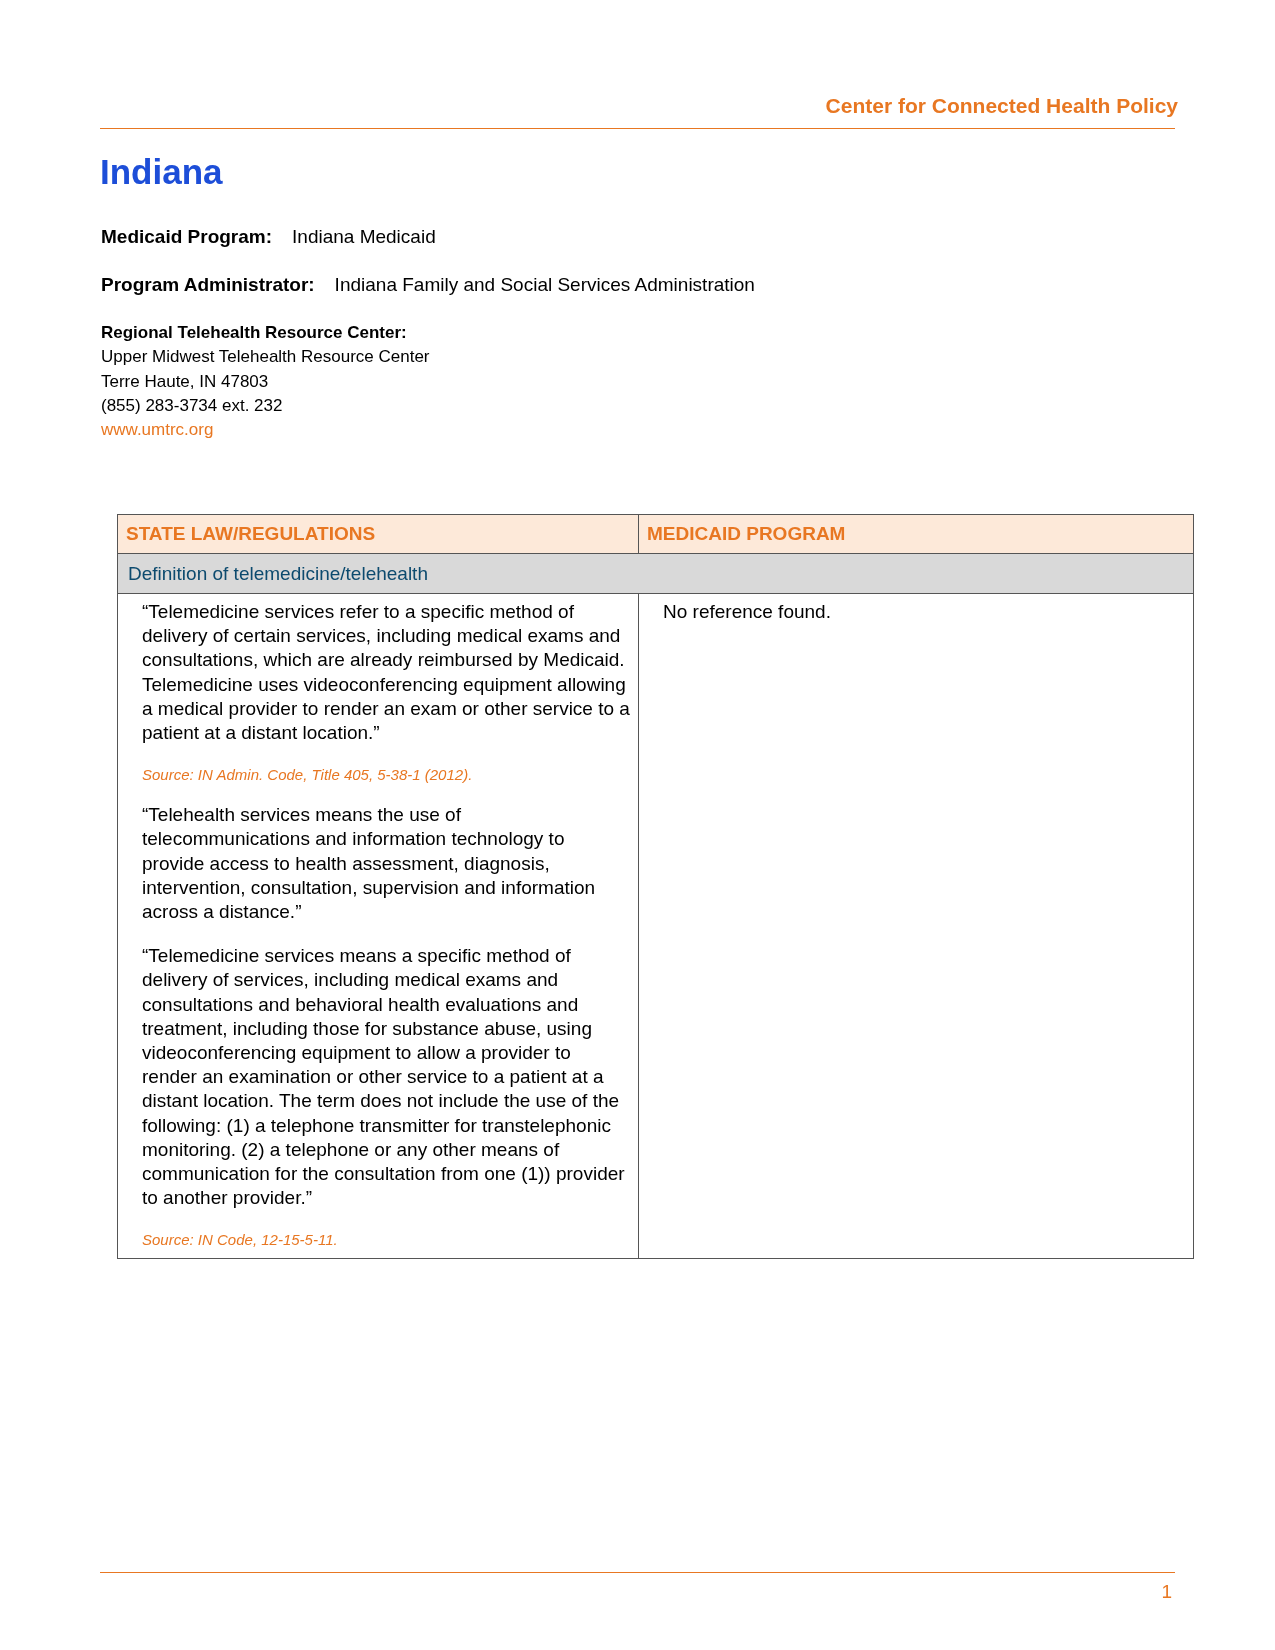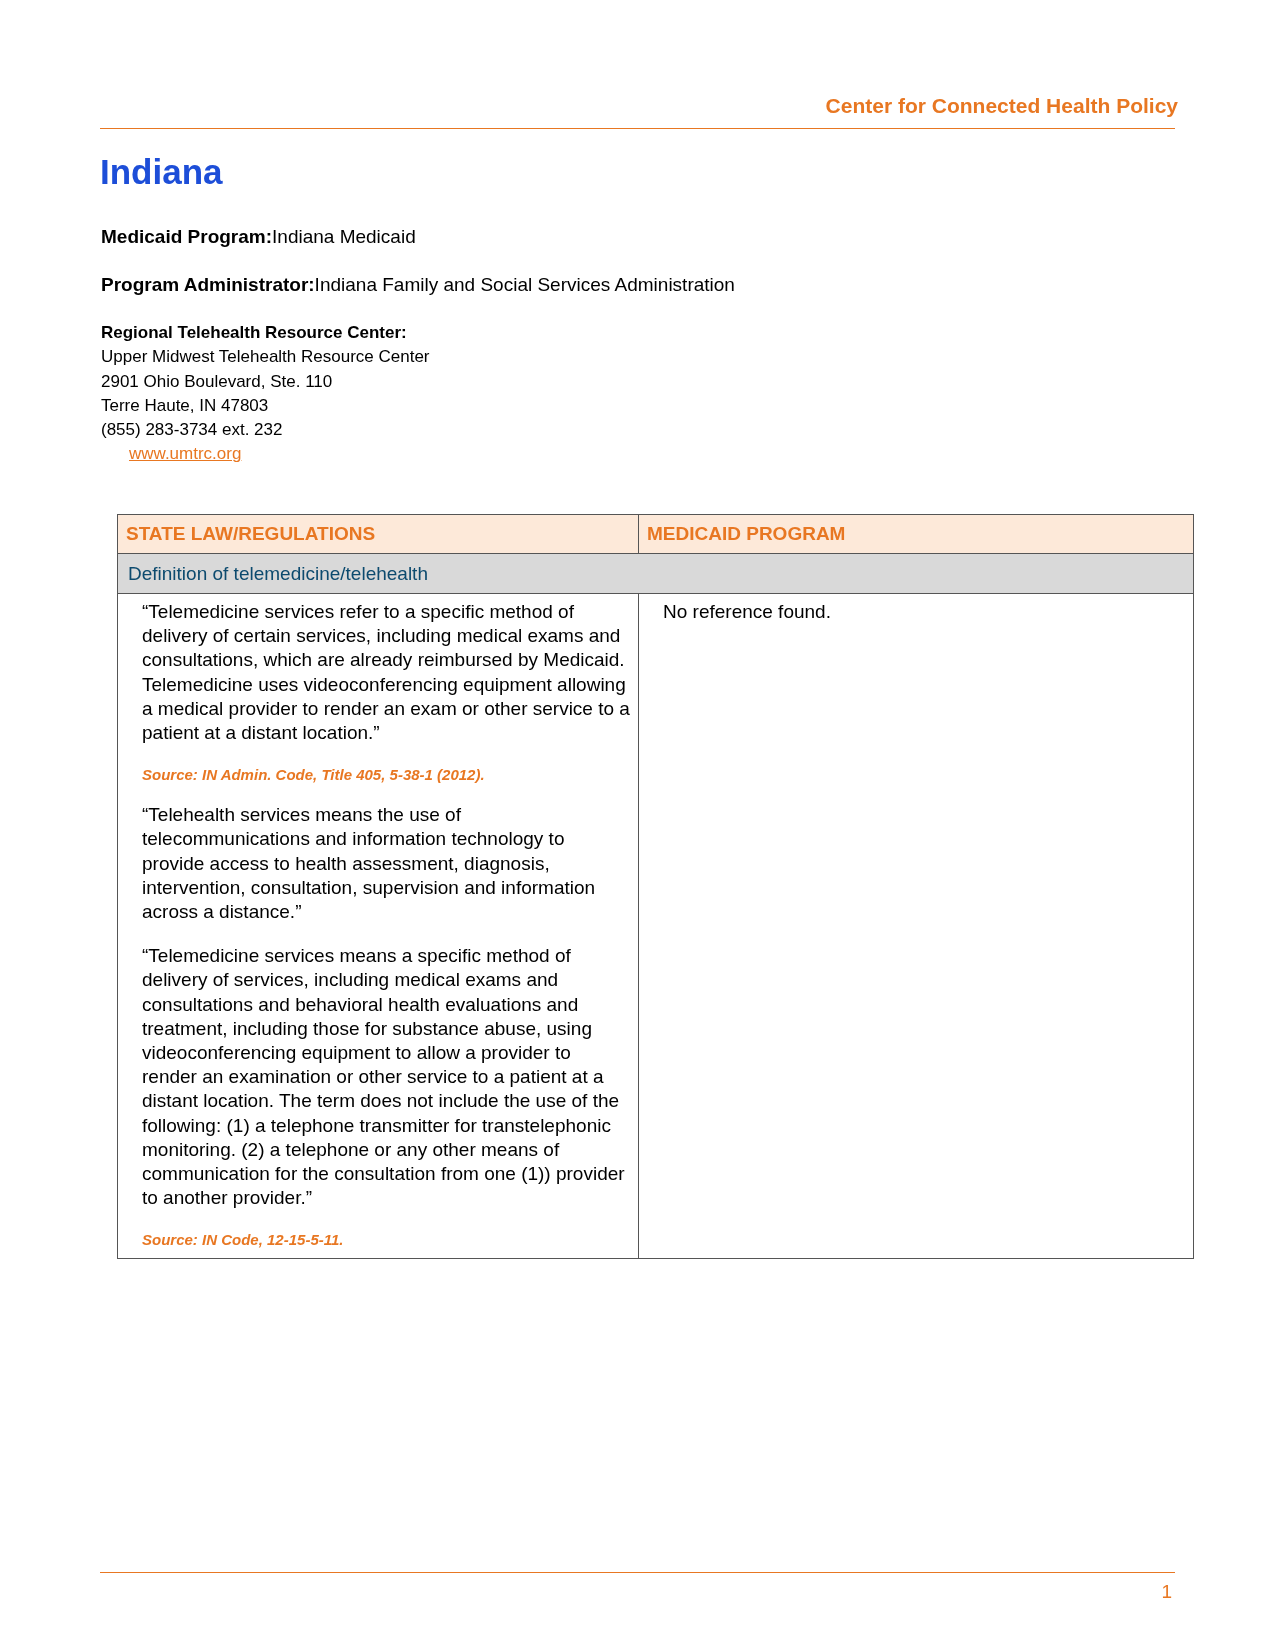--- a/index.html
+++ b/index.html
@@ -14,27 +14,27 @@
     .rule-top {
       position: absolute; left: 100px; top: 128px; width: 1075px; height: 0;
       border-top: 1.5px solid #e87722;
     }
     .title {
       position: absolute; left: 100px; top: 152px; margin: 0;
       font-size: 35px; font-weight: bold; color: #1d4ed8;
     }
     .info { position: absolute; left: 101px; font-size: 19px; line-height: 24px; }
     .info b { font-weight: bold; }
-    .info .val { margin-left: 0; }
+    .info .val { margin-left: 20px; }
     .info-medicaid { top: 225px; }
     .info-admin { top: 273px; }
     .rtrc { position: absolute; left: 101px; top: 321px; font-size: 17px; line-height: 24.3px; }
     .rtrc .lbl { font-weight: bold; display: block; }
     .rtrc .line { display: block; }
-    .rtrc a { color: #e87722; text-decoration: underline; display: block; margin-left: 28px; }
+    .rtrc a { color: #e87722; display: block; }
 
     table.policy {
       position: absolute; left: 117px; top: 514px; width: 1077px;
       border-collapse: collapse; font-size: 19px;
     }
     table.policy td, table.policy th {
       border: 1.5px solid #555; vertical-align: top; text-align: left;
       padding: 6px 8px 6px 8px;
     }
     table.policy th {
@@ -43,21 +43,21 @@
     }
     .col-left { width: 504px; }
     tr.section td {
       background: #d9d9d9; font-weight: normal; color: #0c4a6e; height: 27px;
       line-height: 27px; padding-top: 6px; padding-bottom: 6px; padding-left: 10px;
     }
     td.content { line-height: 24.2px; padding-top: 8px; padding-bottom: 8px; }
     td.content p { margin: 0 0 0 16px; }
     td.content .quote { margin-bottom: 20px; }
     td.content .source {
-      color: #e87722; font-weight: bold; font-style: italic; font-size: 15px;
+      color: #e87722; font-weight: normal; font-style: italic; font-size: 15px;
       margin-bottom: 18px; line-height: 20px;
     }
     td.content .source.last { margin-bottom: 2px; }
 
     .rule-bottom {
       position: absolute; left: 100px; top: 1572px; width: 1075px; height: 0;
       border-top: 1.5px solid #e87722;
     }
     .page-num {
       position: absolute; right: 103px; top: 1581px; font-size: 19px; color: #e87722;
@@ -75,21 +75,20 @@
   <b>Medicaid Program:</b><span class="val">Indiana Medicaid</span>
 </div>
 
 <div class="info info-admin">
   <b>Program Administrator:</b><span class="val">Indiana Family and Social Services Administration</span>
 </div>
 
 <div class="rtrc">
   <span class="lbl">Regional Telehealth Resource Center:</span>
   <span class="line">Upper Midwest Telehealth Resource Center</span>
-  <span class="line">2901 Ohio Boulevard, Ste. 110</span>
   <span class="line">Terre Haute, IN 47803</span>
   <span class="line">(855) 283-3734 ext. 232</span>
   <a>www.umtrc.org</a>
 </div>
 
 <table class="policy">
   <tbody>
       <tr>
     <th class="col-left">STATE LAW/REGULATIONS</th>
     <th>MEDICAID PROGRAM</th>

